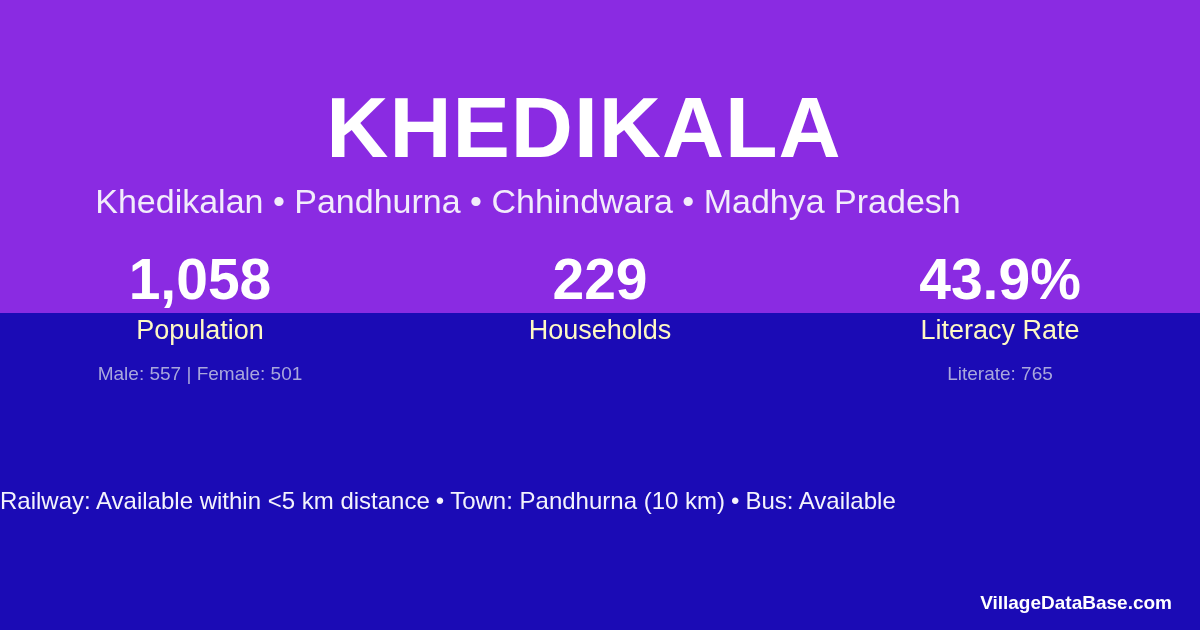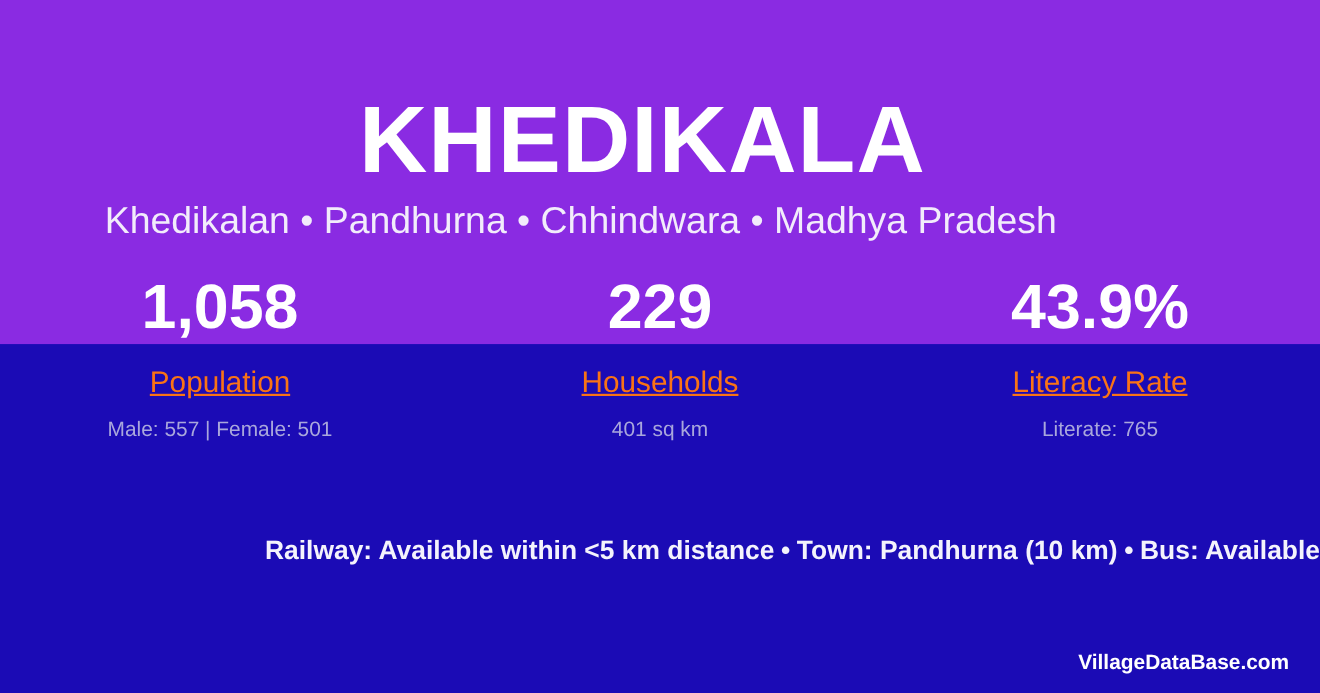--- a/index.html
+++ b/index.html
@@ -81,39 +81,38 @@
     font-size: 57px;
     font-weight: bold;
     line-height: 68px;
     color: #FFFFFF;
     letter-spacing: 0px;
   }
   .stat-label {
     font-size: 27px;
     font-weight: normal;
     line-height: 32px;
-    color: #f97316;
-    margin-top: 18px;
-    text-decoration: underline;
+    color: #fef9c3;
+    margin-top: 1px;
   }
   .stat-sub {
     font-size: 19px;
     font-weight: normal;
     line-height: 24px;
     color: #A9A7DC;
     margin-top: 16px;
   }
   .facilities {
     position: absolute;
     left: 0;
     top: 486px;
     width: 1200px;
-    text-align: right;
+    text-align: left;
     font-size: 24px;
-    font-weight: bold;
+    font-weight: normal;
     line-height: 30px;
     color: #F4F3FC;
     white-space: nowrap;
   }
   .facilities .sep {
     padding: 0 6px;
   }
   .watermark {
     position: absolute;
     right: 28px;
@@ -144,21 +143,20 @@
 
       <div class="stat">
         <div class="stat-value">1,058</div>
         <div class="stat-label">Population</div>
         <div class="stat-sub">Male: 557 | Female: 501</div>
       </div>
 
       <div class="stat">
         <div class="stat-value">229</div>
         <div class="stat-label">Households</div>
-        <div class="stat-sub">401 sq km</div>
       </div>
 
       <div class="stat">
         <div class="stat-value">43.9%</div>
         <div class="stat-label">Literacy Rate</div>
         <div class="stat-sub">Literate: 765</div>
       </div>
 
     </div>
 

